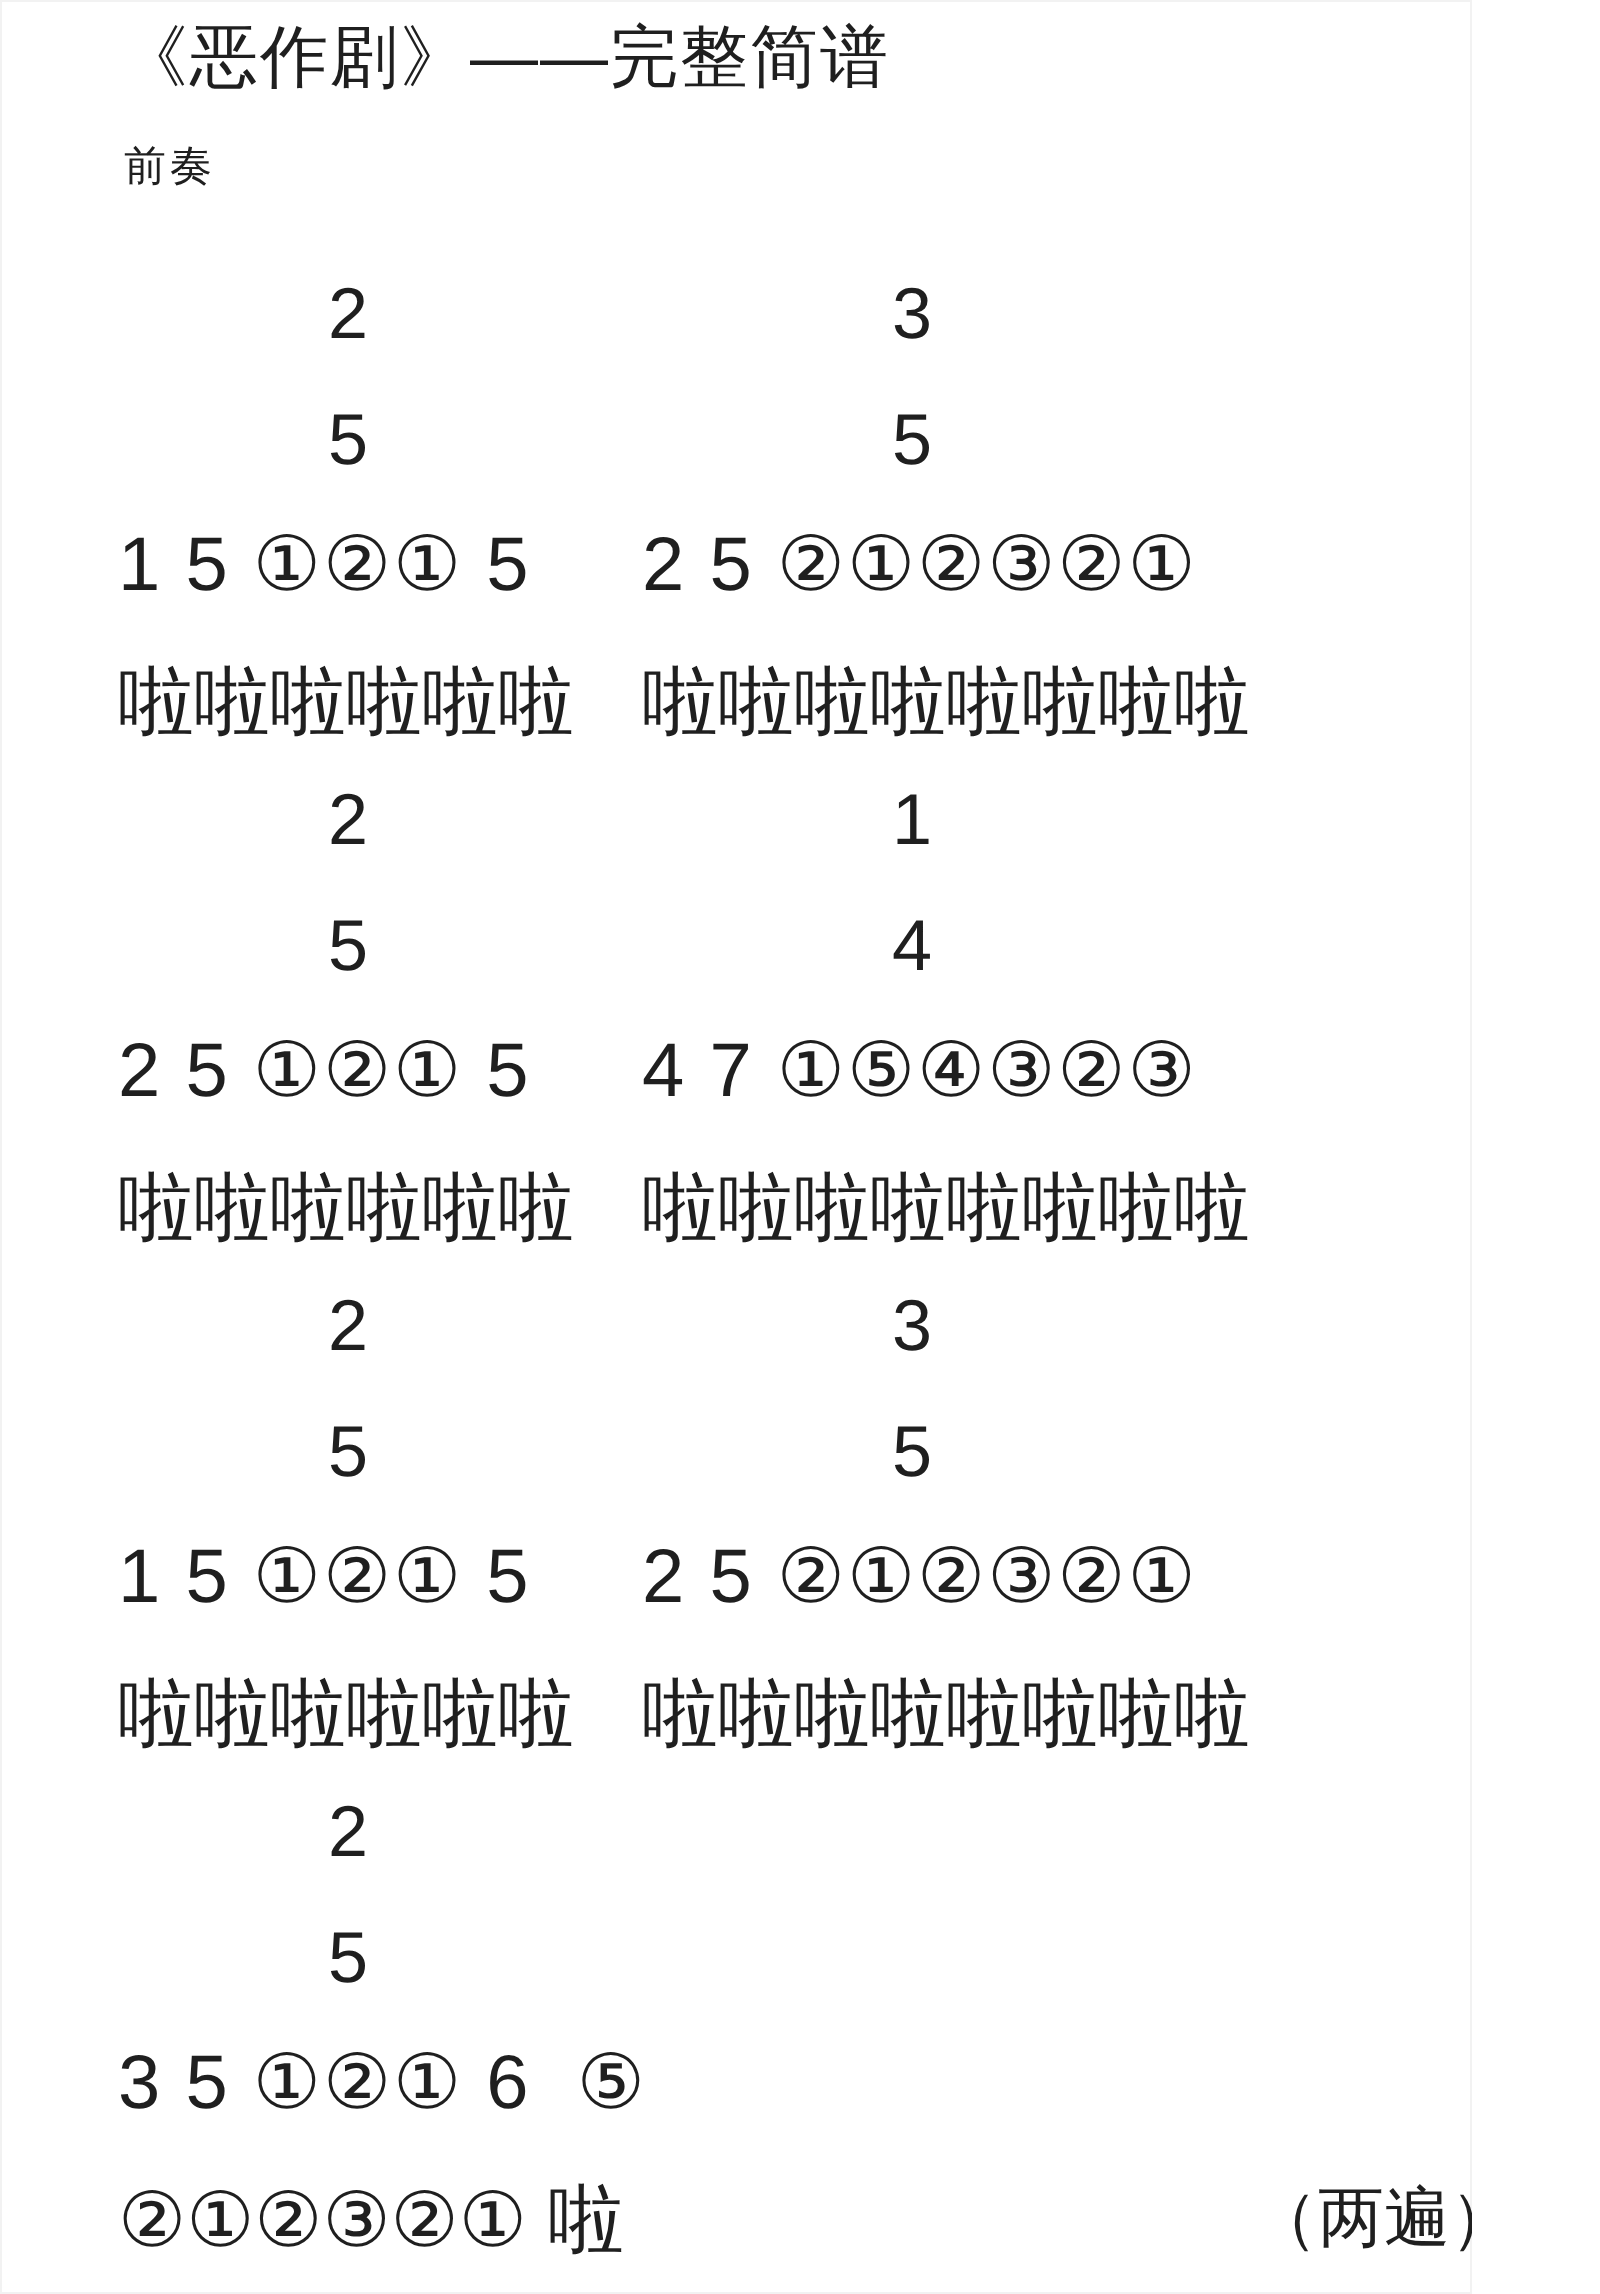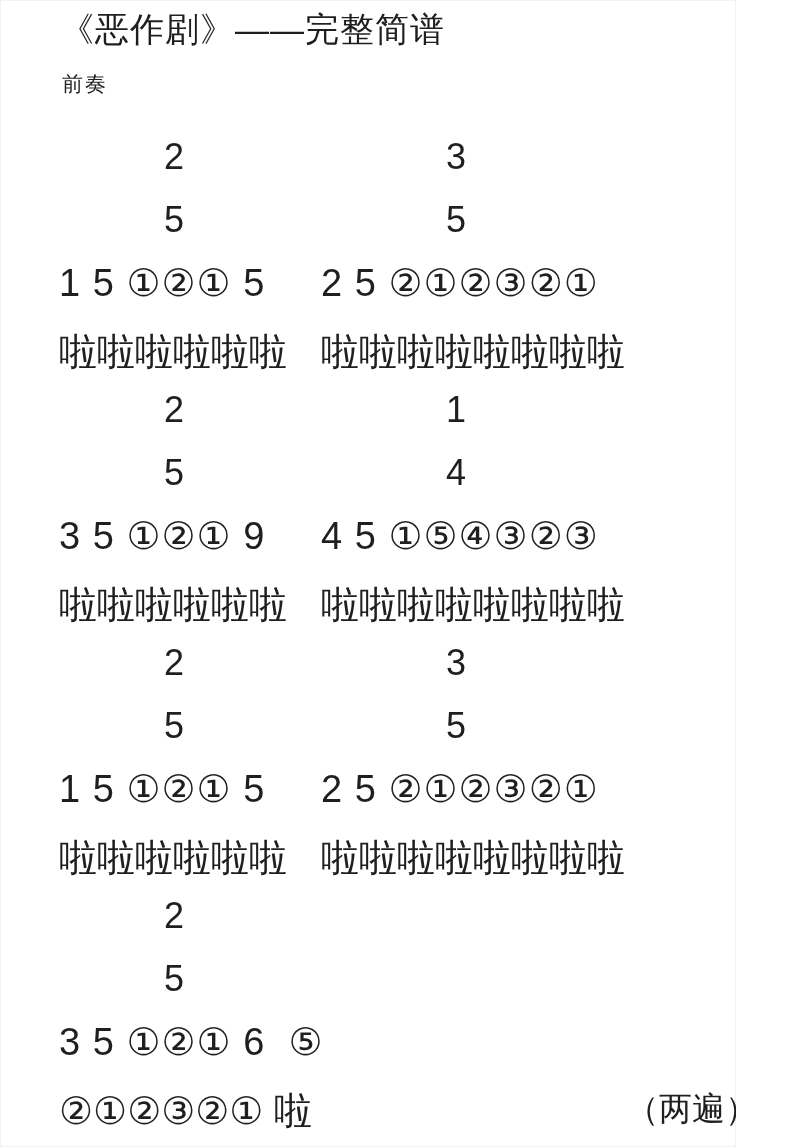--- a/index.html
+++ b/index.html
@@ -71,22 +71,22 @@
     <div class="row melody col-right" style="top:264px">2 5 ②①②③②①</div>
     <div class="row lyrics col-left" style="top:333px">啦啦啦啦啦啦</div>
     <div class="row lyrics col-right" style="top:333px">啦啦啦啦啦啦啦啦</div>
   </div>
 
   <div>
     <div class="row upper-note note-col-left" style="top:392px">2</div>
     <div class="row upper-note note-col-right" style="top:392px">1</div>
     <div class="row lower-note note-col-left" style="top:455px">5</div>
     <div class="row lower-note note-col-right" style="top:455px">4</div>
-    <div class="row melody col-left" style="top:517px">3 5 ①②① 9</div>
-    <div class="row melody col-right" style="top:517px">4 5 ①⑤④③②③</div>
+    <div class="row melody col-left" style="top:517px">2 5 ①②① 5</div>
+    <div class="row melody col-right" style="top:517px">4 7 ①⑤④③②③</div>
     <div class="row lyrics col-left" style="top:586px">啦啦啦啦啦啦</div>
     <div class="row lyrics col-right" style="top:586px">啦啦啦啦啦啦啦啦</div>
   </div>
 
   <div>
     <div class="row upper-note note-col-left" style="top:645px">2</div>
     <div class="row upper-note note-col-right" style="top:645px">3</div>
     <div class="row lower-note note-col-left" style="top:708px">5</div>
     <div class="row lower-note note-col-right" style="top:708px">5</div>
     <div class="row melody col-left" style="top:770px">1 5 ①②① 5</div>

